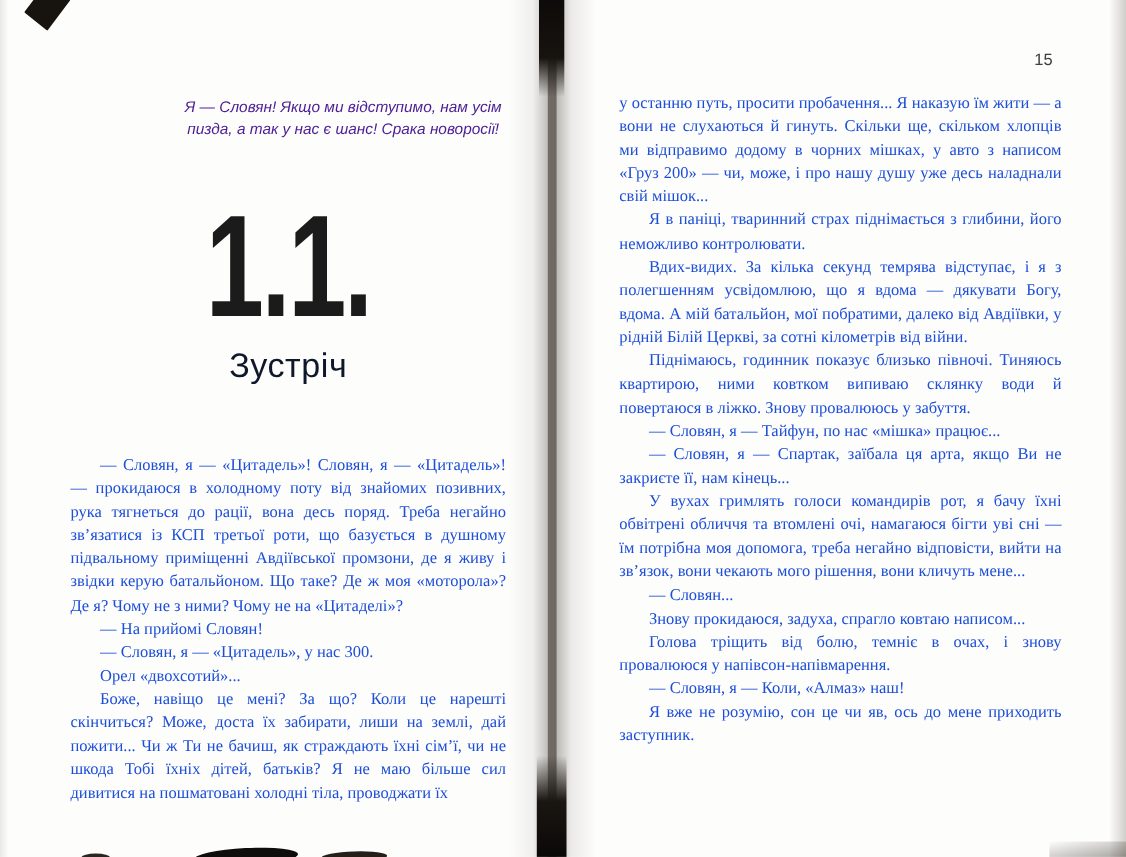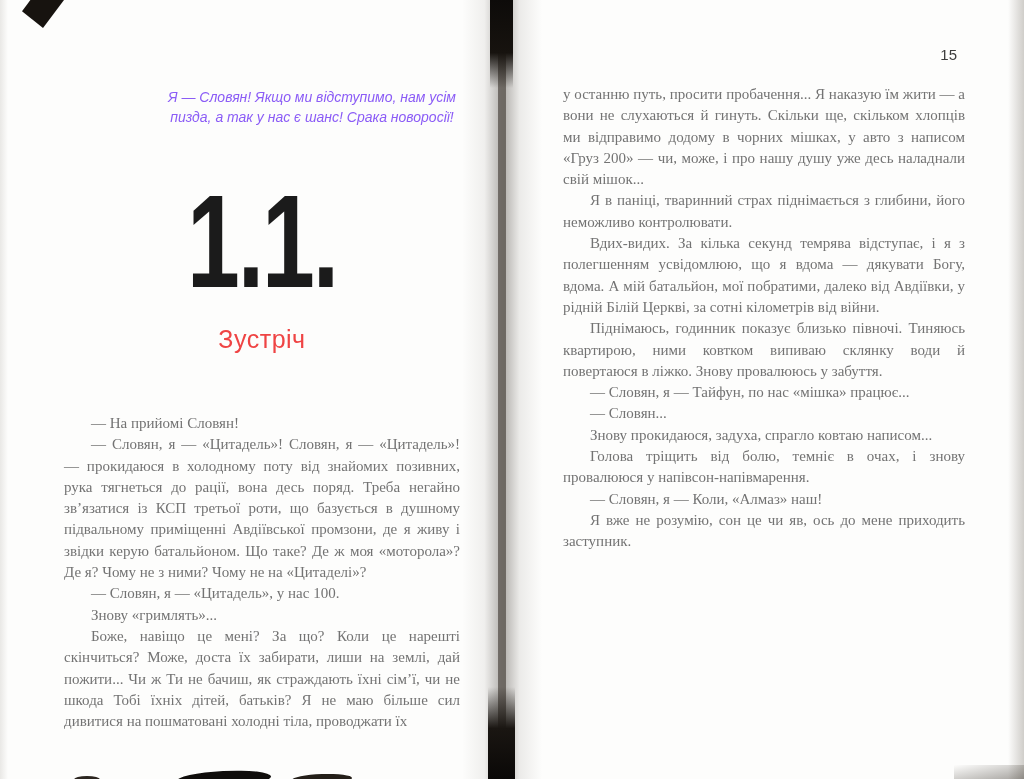--- a/index.html
+++ b/index.html
@@ -31,33 +31,33 @@
   .edge-bottom-right{position:absolute;right:0;bottom:0;width:70px;height:14px;
         background:linear-gradient(to top left,rgba(60,54,46,0.45),rgba(60,54,46,0));}
 
   
   .page{position:absolute;top:0;height:680px;}
   .page-left{left:64px;width:396px;}
   .page-right{left:563px;width:402px;}
 
   .epigraph{position:absolute;top:88px;left:100px;width:296px;
         font-family:"Liberation Sans", sans-serif;font-style:italic;font-size:14px;
-        line-height:19.5px;color:#8b5cf6;text-align:center;}
+        line-height:19.5px;color:#4c1d95;text-align:center;}
 
   .chapter-number{position:absolute;top:176px;left:0;width:100%;text-align:center;
         font-family:"Liberation Sans", sans-serif;font-weight:700;font-size:132px;line-height:1;
         color:#1b1b1b;transform:scaleX(0.72);transform-origin:center;letter-spacing:-3px;}
 
-  .chapter-title{position:absolute;top:325px;left:0;width:100%;text-align:center;
-        font-family:"Liberation Sans", sans-serif;font-size:25px;color:#ef4444;letter-spacing:0.5px;}
+  .chapter-title{position:absolute;top:315px;left:0;width:100%;text-align:center;
+        font-family:"Liberation Sans", sans-serif;font-size:31px;color:#0f172a;letter-spacing:0.5px;}
 
   .page-number{position:absolute;top:46px;right:8px;
         font-family:"Liberation Sans", sans-serif;font-size:15px;color:#3d3d3d;}
 
-  .body-text{font-size:15px;line-height:21.3px;color:#737373;text-align:justify;}
+  .body-text{font-size:15px;line-height:21.3px;color:#1d4ed8;text-align:justify;}
   .body-text p{margin:0;text-indent:27px;}
   .body-text p.flush{text-indent:0;}
   .left-body{position:absolute;top:413px;left:0;width:396px;}
   .right-body{position:absolute;top:84px;left:0;width:402px;}
 </style>
 </head>
 <body>
 
 <div class="scan">
 
@@ -71,36 +71,38 @@
   <div class="bottom-mark-c"></div>
   <div class="edge-right"></div>
   <div class="edge-left"></div>
   <div class="edge-bottom-right"></div>
 
   <div class="page page-left">
     <div class="epigraph">Я — Словян! Якщо ми відступимо, нам усім пизда, а так у нас є шанс! Срака новоросії!</div>
     <div class="chapter-number">1.1.</div>
     <div class="chapter-title">Зустріч</div>
     <div class="body-text left-body">
+        <p>— Словян, я — «Цитадель»! Словян, я — «Цитадель»! — прокидаюся в холодному поту від знайомих позивних, рука тягнеться до рації, вона десь поряд. Треба негайно зв’язатися із КСП третьої роти, що базується в душному підвальному приміщенні Авдіївської промзони, де я живу і звідки керую батальйоном. Що таке? Де ж моя «моторола»? Де я? Чому не з ними? Чому не на «Цитаделі»?</p>
         <p>— На прийомі Словян!</p>
-        <p>— Словян, я — «Цитадель»! Словян, я — «Цитадель»! — прокидаюся в холодному поту від знайомих позивних, рука тягнеться до рації, вона десь поряд. Треба негайно зв’язатися із КСП третьої роти, що базується в душному підвальному приміщенні Авдіївської промзони, де я живу і звідки керую батальйоном. Що таке? Де ж моя «моторола»? Де я? Чому не з ними? Чому не на «Цитаделі»?</p>
-        <p>— Словян, я — «Цитадель», у нас 100.</p>
-        <p>Знову «гримлять»...</p>
+        <p>— Словян, я — «Цитадель», у нас 300.</p>
+        <p>Орел «двохсотий»...</p>
         <p>Боже, навіщо це мені? За що? Коли це нарешті скінчиться? Може, доста їх забирати, лиши на землі, дай пожити... Чи ж Ти не бачиш, як страждають їхні сім’ї, чи не шкода Тобі їхніх дітей, батьків? Я не маю більше сил дивитися на пошматовані холодні тіла, проводжати їх</p>
       </div>
   </div>
 
   <div class="page page-right">
     <div class="page-number">15</div>
     <div class="body-text right-body">
         <p class="flush">у останню путь, просити пробачення... Я наказую їм жити — а вони не слухаються й гинуть. Скільки ще, скільком хлопців ми відправимо додому в чорних мішках, у авто з написом «Груз 200» — чи, може, і про нашу душу уже десь наладнали свій мішок...</p>
         <p>Я в паніці, тваринний страх піднімається з глибини, його неможливо контролювати.</p>
         <p>Вдих-видих. За кілька секунд темрява відступає, і я з полегшенням усвідомлюю, що я вдома — дякувати Богу, вдома. А мій батальйон, мої побратими, далеко від Авдіївки, у рідній Білій Церкві, за сотні кілометрів від війни.</p>
         <p>Піднімаюсь, годинник показує близько півночі. Тиняюсь квартирою, ними ковтком випиваю склянку води й повертаюся в ліжко. Знову провалююсь у забуття.</p>
         <p>— Словян, я — Тайфун, по нас «мішка» працює...</p>
+        <p>— Словян, я — Спартак, заїбала ця арта, якщо Ви не закриєте її, нам кінець...</p>
+        <p>У вухах гримлять голоси командирів рот, я бачу їхні обвітрені обличчя та втомлені очі, намагаюся бігти уві сні — їм потрібна моя допомога, треба негайно відповісти, вийти на зв’язок, вони чекають мого рішення, вони кличуть мене...</p>
         <p>— Словян...</p>
         <p>Знову прокидаюся, задуха, спрагло ковтаю написом...</p>
         <p>Голова тріщить від болю, темніє в очах, і знову провалююся у напівсон-напівмарення.</p>
         <p>— Словян, я — Коли, «Алмаз» наш!</p>
         <p>Я вже не розумію, сон це чи яв, ось до мене приходить заступник.</p>
       </div>
   </div>
 
 </div>
 

